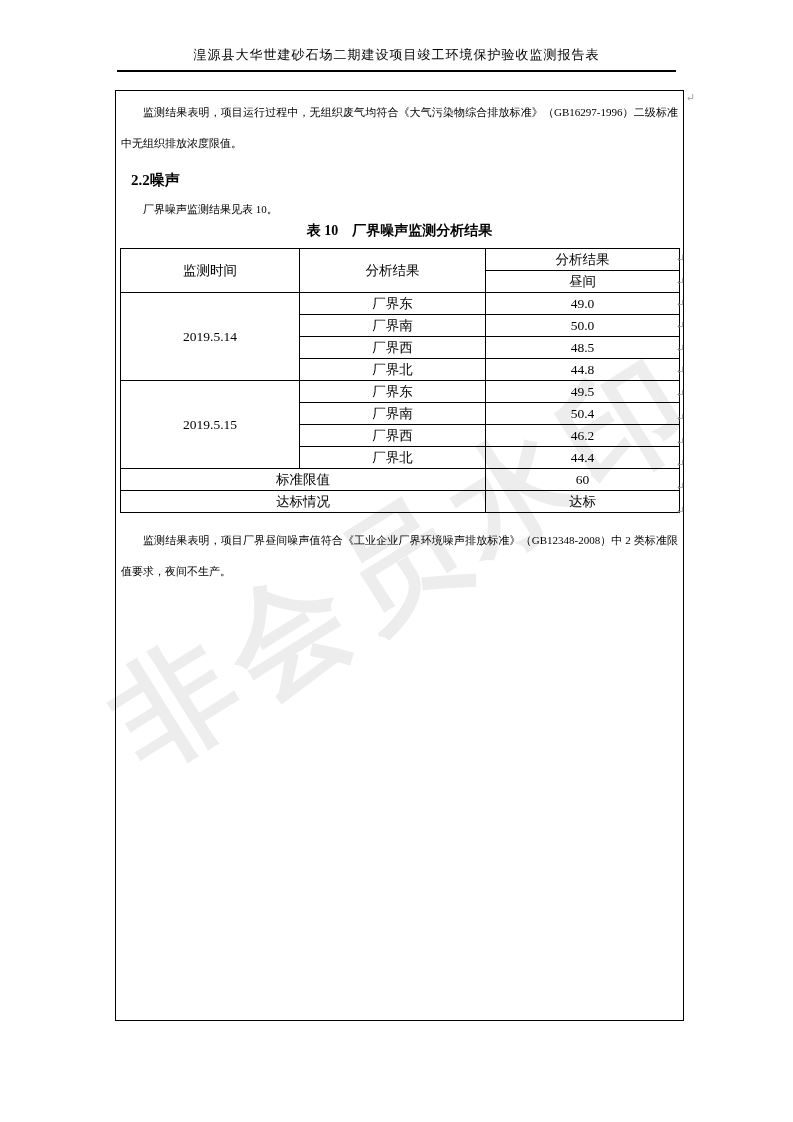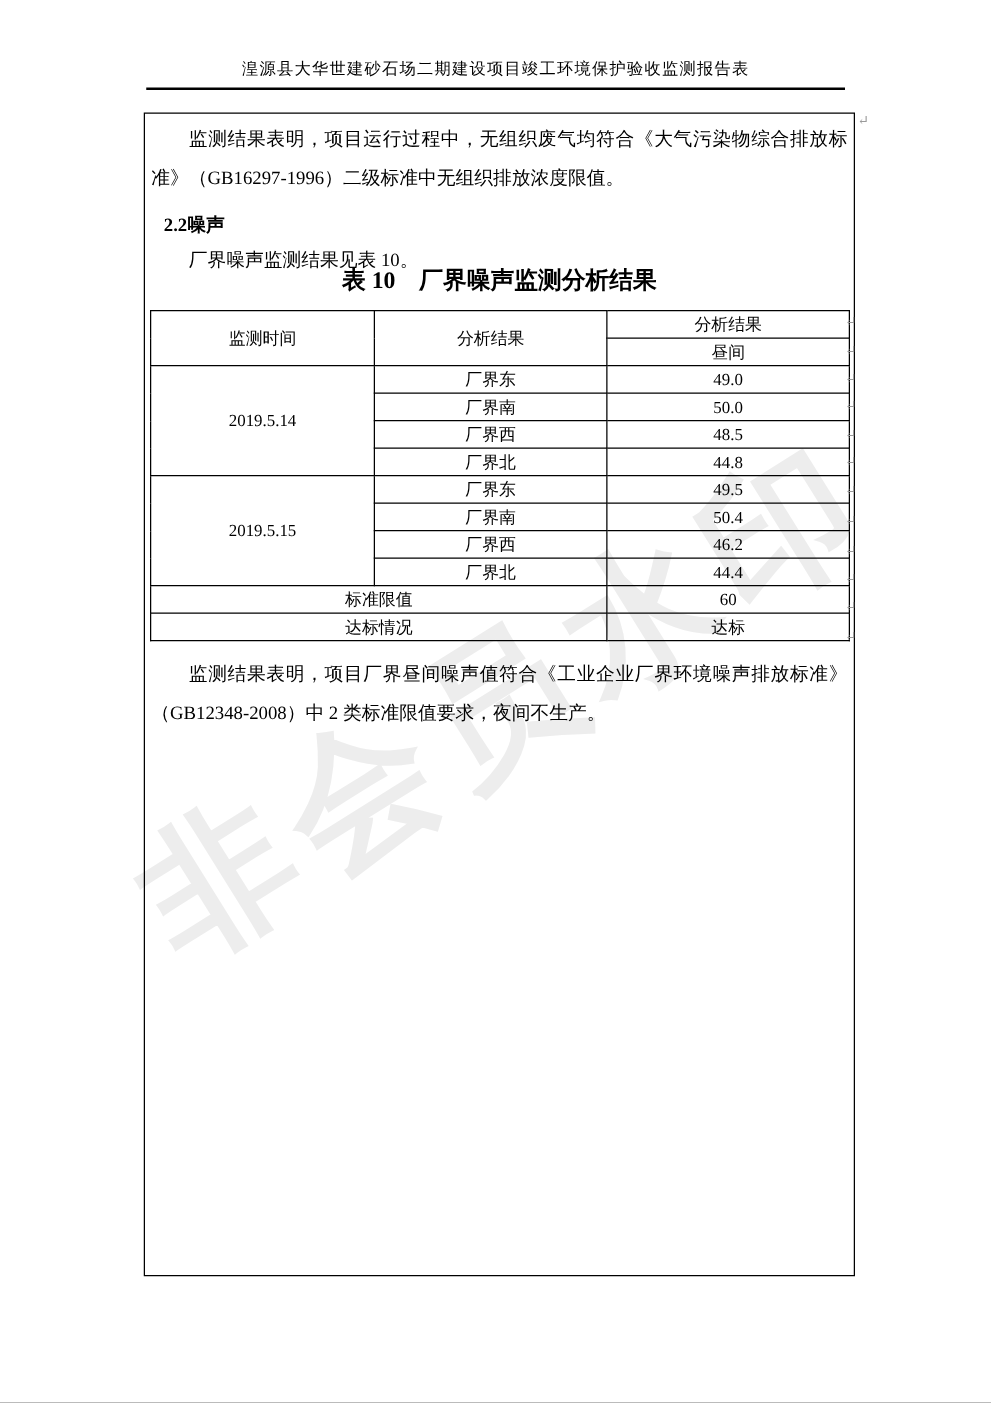--- a/index.html
+++ b/index.html
@@ -43,42 +43,42 @@
     position: absolute;
     top: 90px; left: 115px;
     width: 567px; height: 929px;
     border: 1px solid #000;
     z-index: 1;
   }
   .para {
     position: absolute;
     left: 5px; right: 5px;
     margin: 0;
-    font-size: 15px;
+    font-size: 11px;
     line-height: 31px;
     text-indent: 2em;
     text-align: justify;
     z-index: 1;
   }
   .para-1 { top: 6px; }
   .para-2 { top: 103px; }
   .para-3 { top: 434px; font-family: Liberation Serif, serif; }
   .section-heading {
     position: absolute;
     top: 70px; left: 5px;
     margin: 10px;
     font-size: 15px;
     font-weight: bold;
     z-index: 1;
   }
   .table-caption {
     position: absolute;
-    top: 120px; left: 0; width: 100%;
-    text-align: center;
-    font-size: 19px;
+    top: 131px; left: 0; width: 100%;
+    text-align: center;
+    font-size: 14px;
     font-weight: bold;
     z-index: 1;
   }
   table.noise-table {
     position: absolute;
     top: 157px; left: 4px;
     border-collapse: collapse;
     table-layout: fixed;
     z-index: 1;
   }

